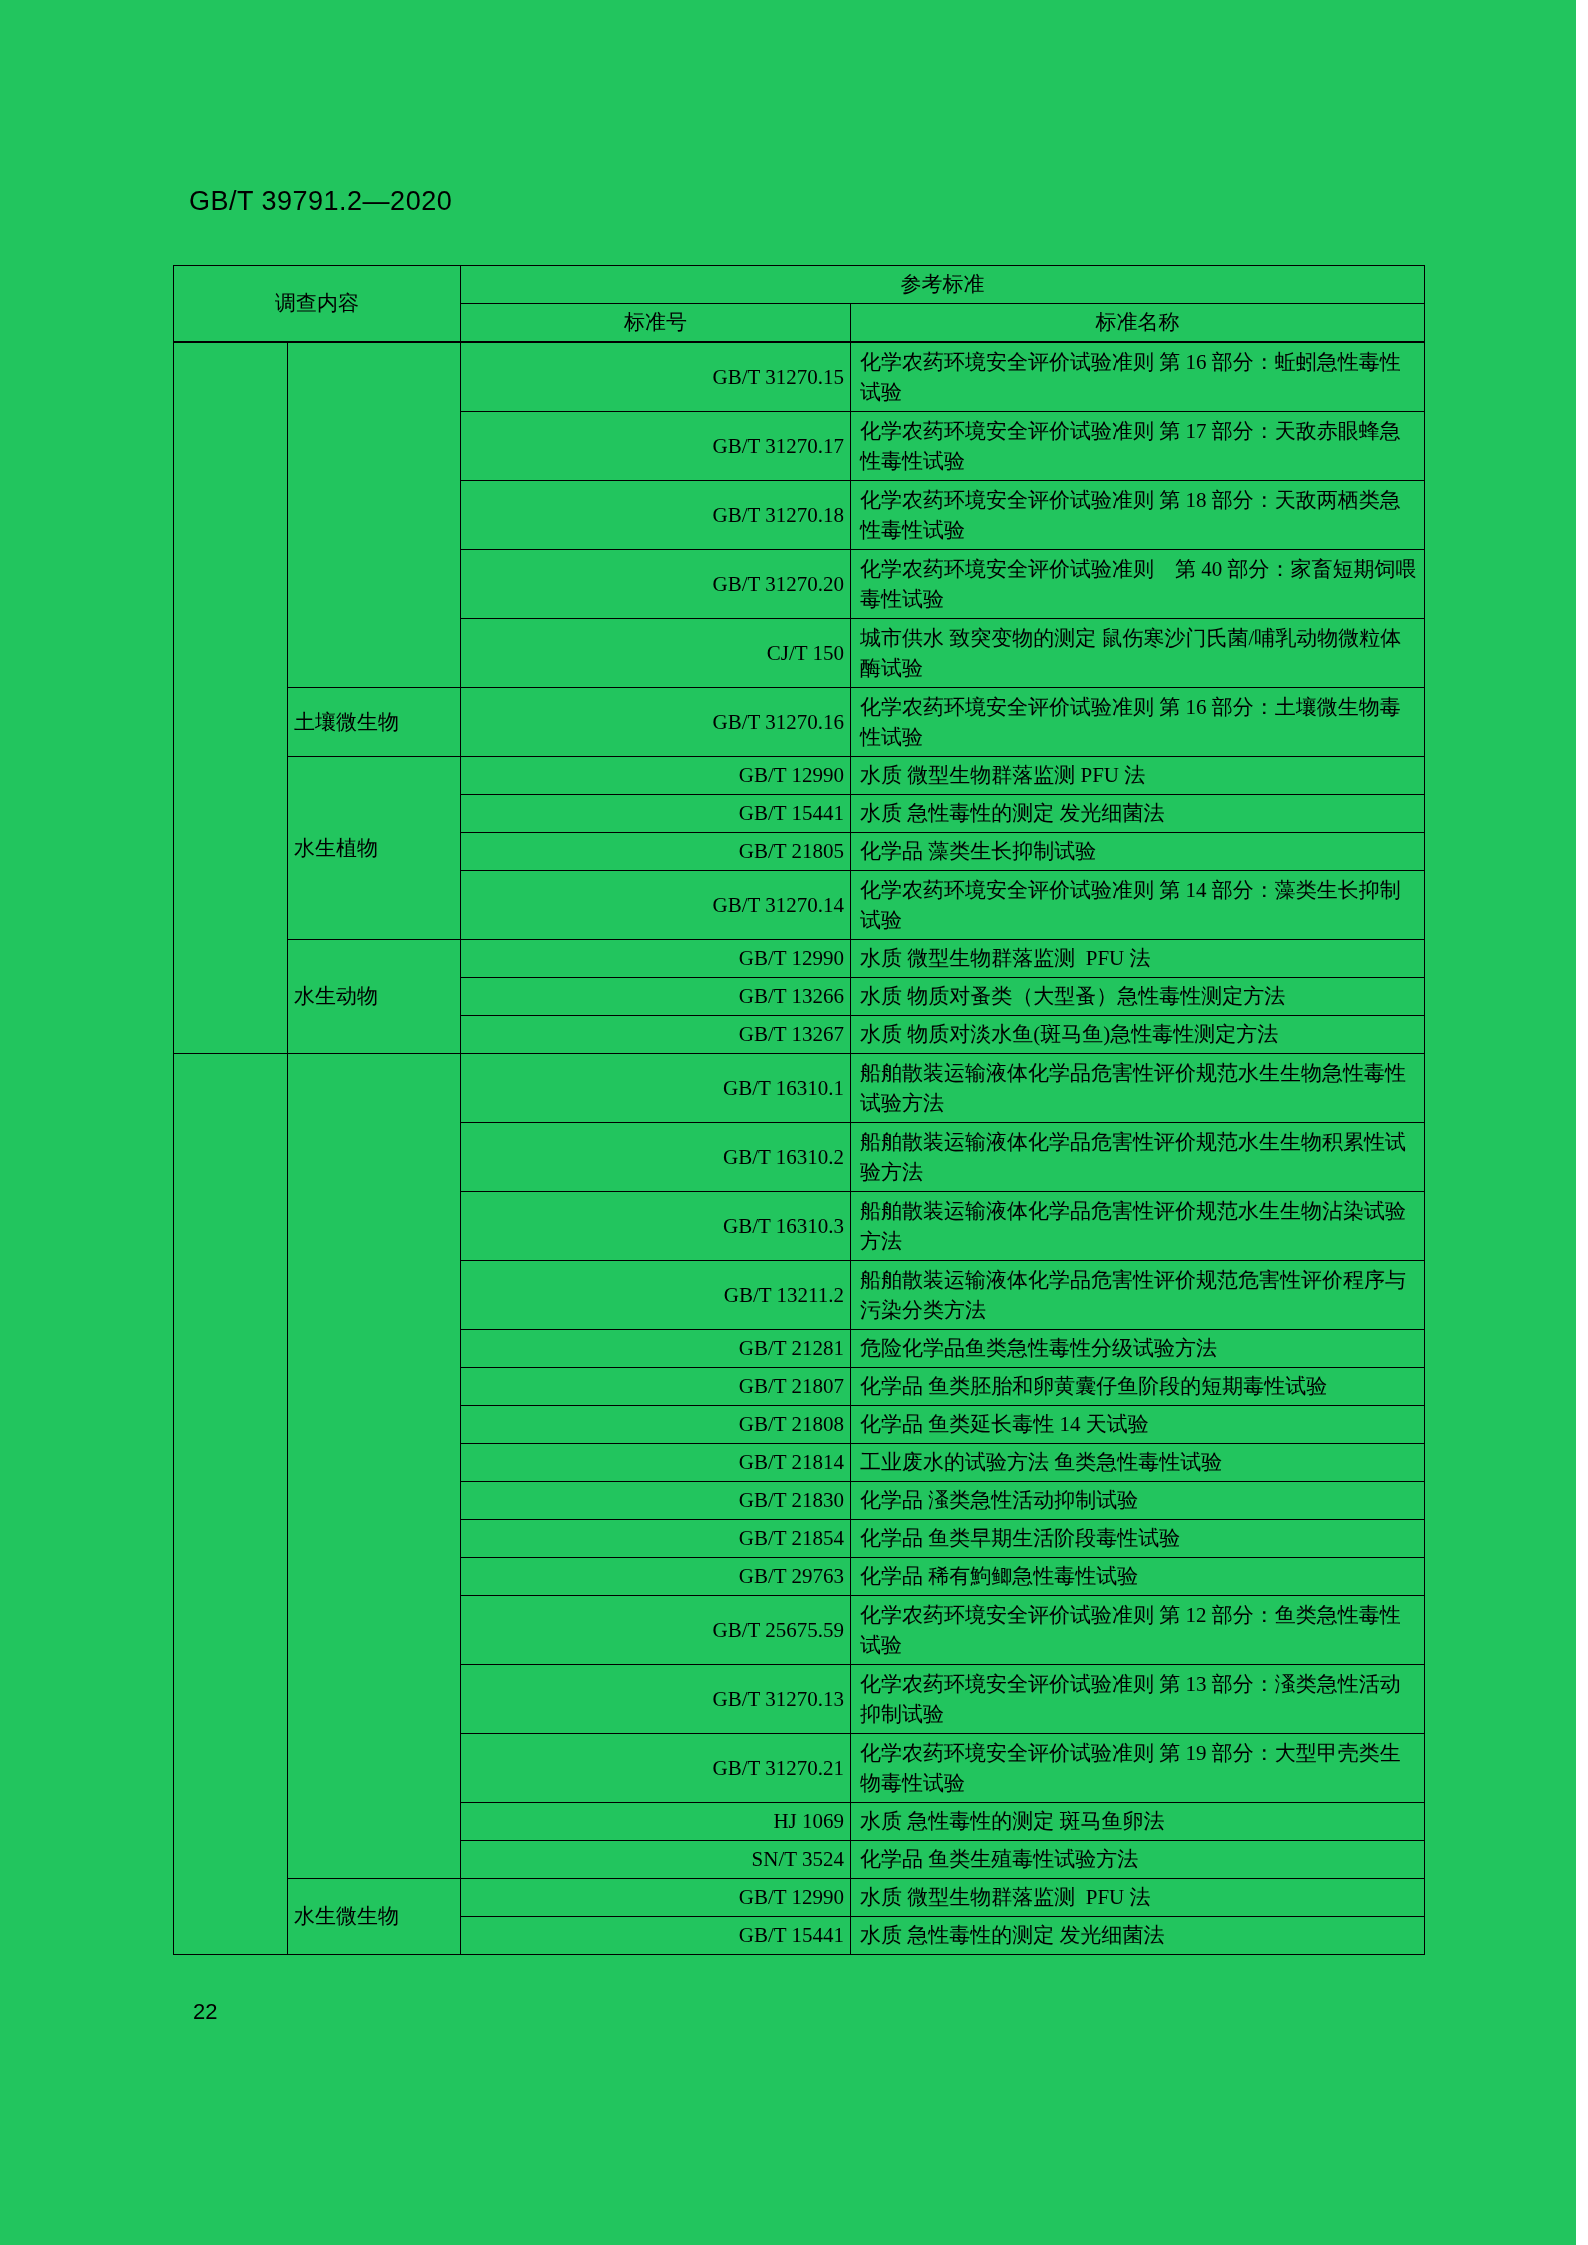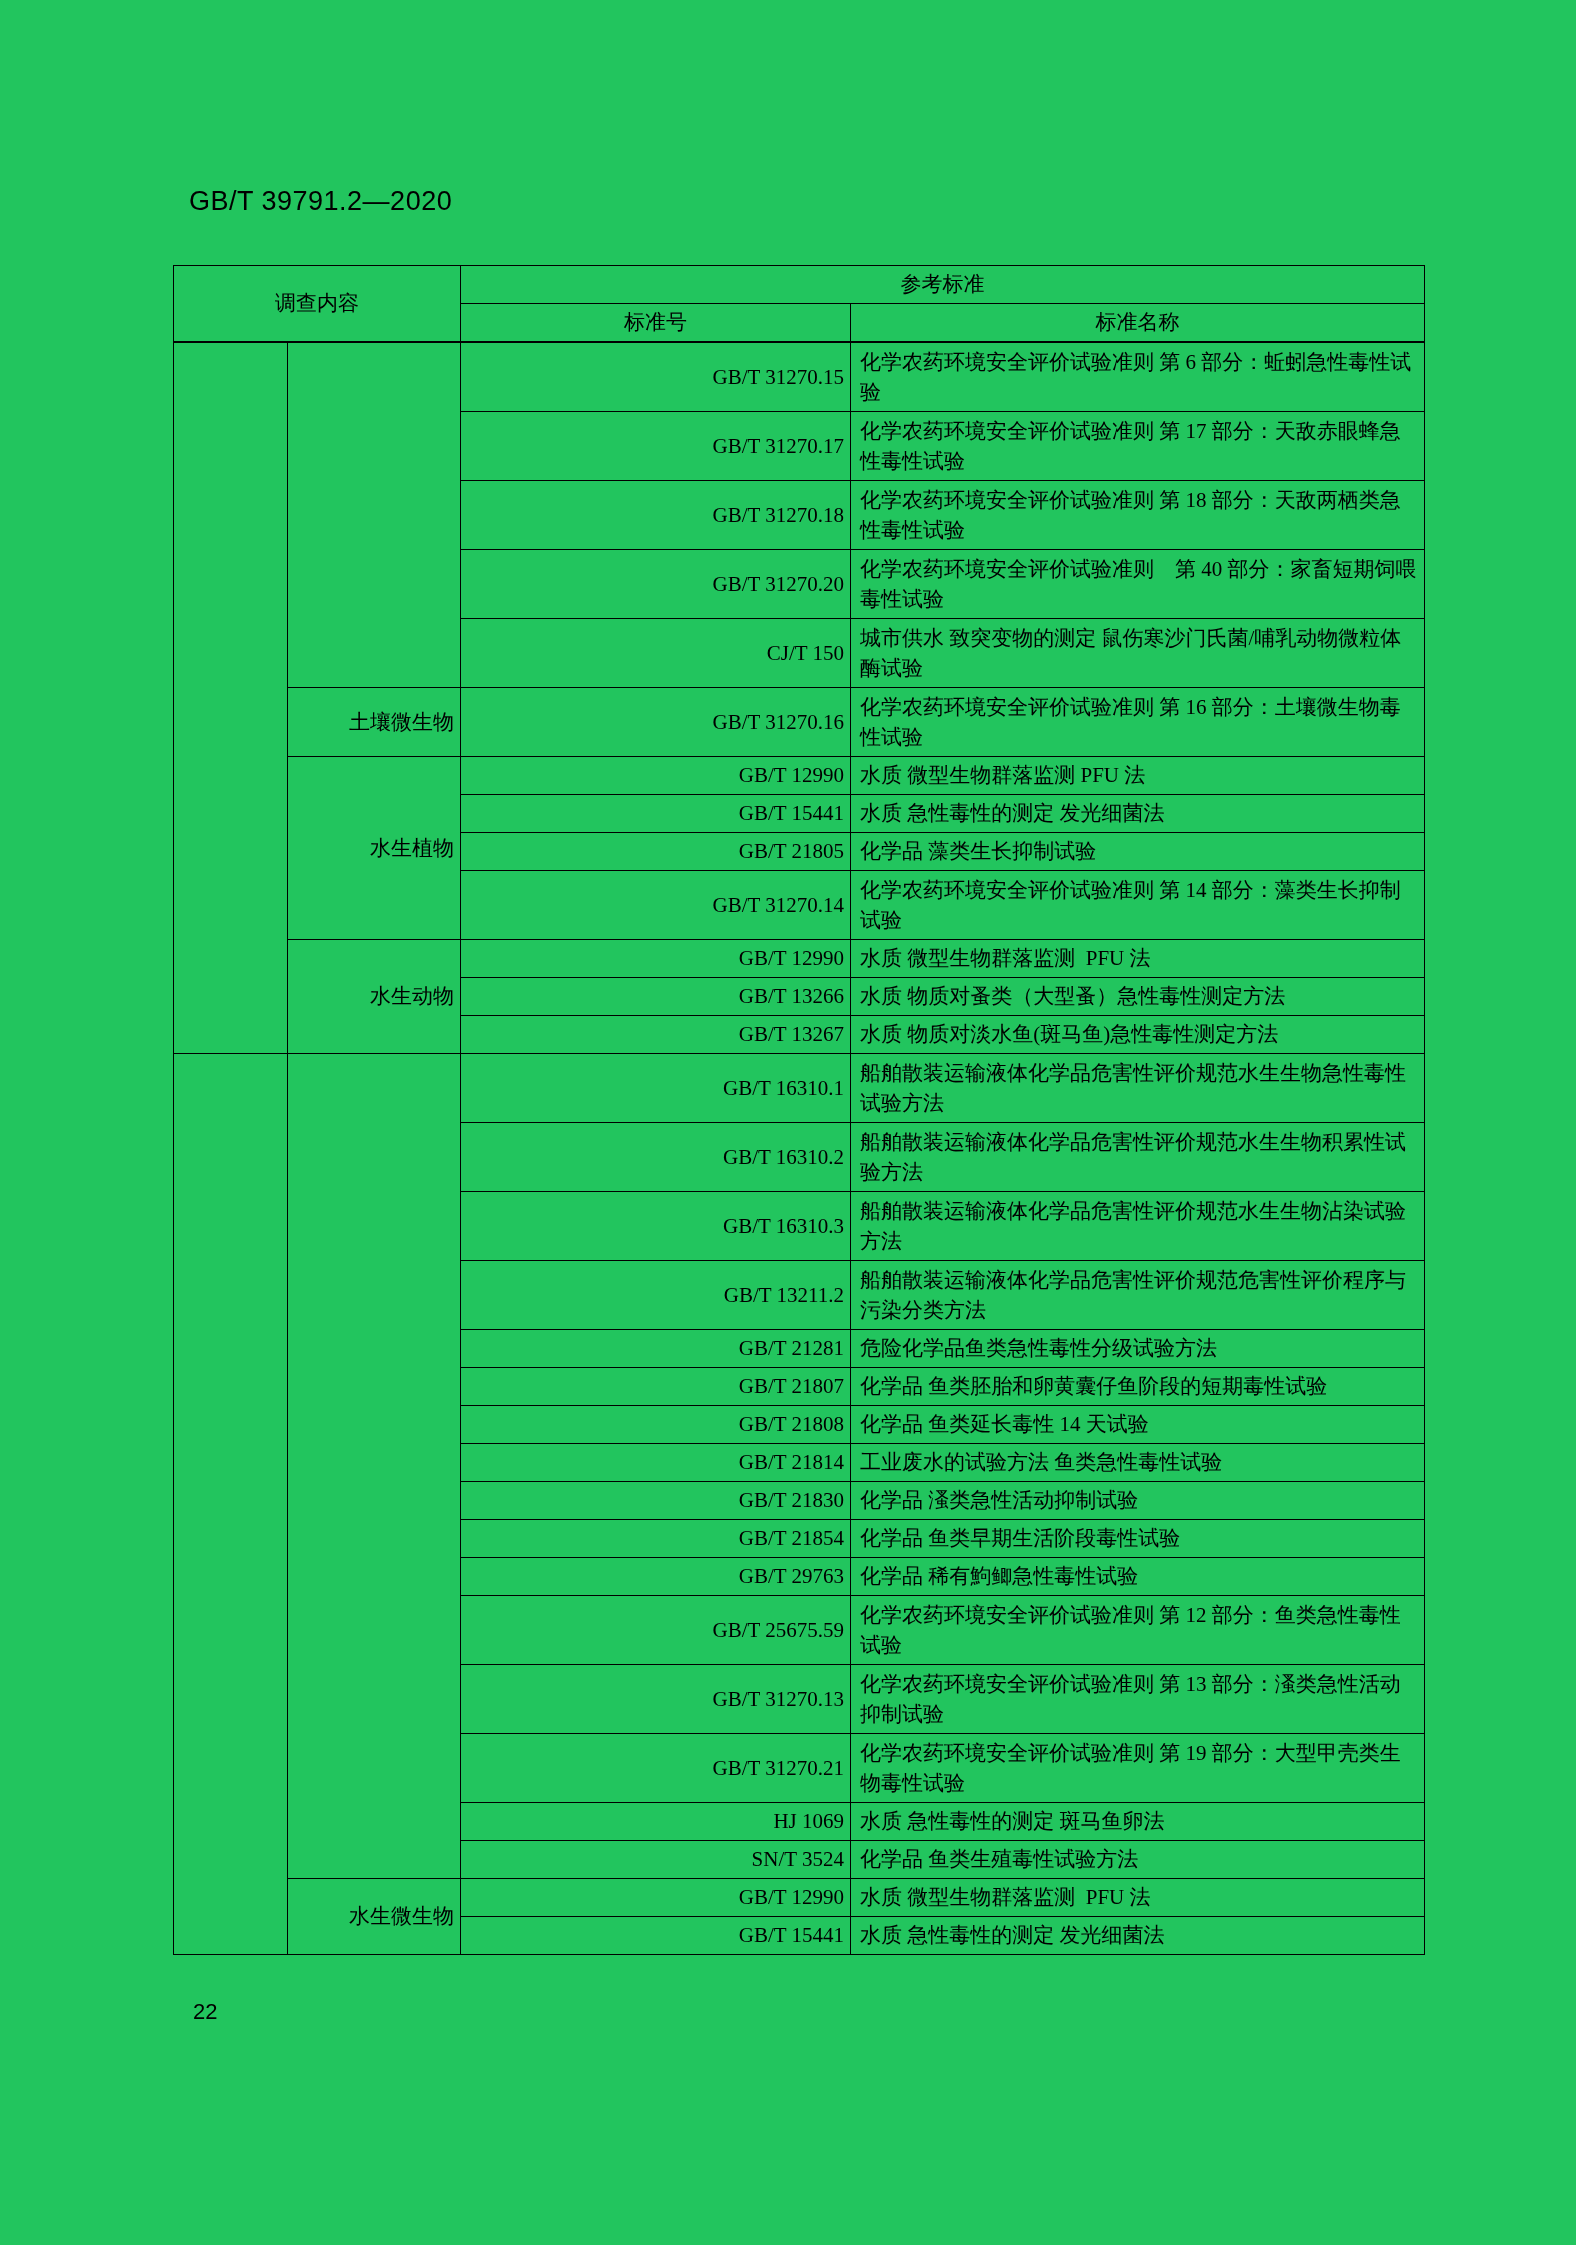--- a/index.html
+++ b/index.html
@@ -32,21 +32,21 @@
     vertical-align:middle;
   }
   .std-table thead th{
     text-align:center;
     height:35px;
     padding:1px 4px;
   }
   .std-table thead tr:last-child th{border-bottom:2px solid #000;}
   th.survey-head{border-bottom:2px solid #000;}
   td.group-cell{padding:0;}
-  td.cat-cell{text-align:right;}
+  td.cat-cell{text-align:left;}
   td.no-cell{text-align:right;}
   td.name-cell{text-align:left;padding-left:9px;white-space:pre-wrap;}
   tr.tall td.no-cell,tr.tall td.name-cell{height:62px;}
   tr.short td.no-cell,tr.short td.name-cell{height:31px;}
   .page-number{
     position:absolute;left:193px;top:1999px;
     font-size:22px;
     font-family:Liberation Sans, sans-serif;
   }
 </style>
@@ -72,21 +72,21 @@
       <tr>
         <th>标准号</th>
         <th>标准名称</th>
       </tr>
     </thead>
     <tbody id="std-table-body">
         <tr class="tall">
           <td class="group-cell" rowspan="13"></td>
           <td class="cat-cell" rowspan="5"></td>
           <td class="no-cell">GB/T 31270.15</td>
-          <td class="name-cell">化学农药环境安全评价试验准则 第 6 部分：蚯蚓急性毒性试验</td>
+          <td class="name-cell">化学农药环境安全评价试验准则 第 16 部分：蚯蚓急性毒性试验</td>
         </tr>
         <tr class="tall">
           <td class="no-cell">GB/T 31270.17</td>
           <td class="name-cell">化学农药环境安全评价试验准则 第 17 部分：天敌赤眼蜂急性毒性试验</td>
         </tr>
         <tr class="tall">
           <td class="no-cell">GB/T 31270.18</td>
           <td class="name-cell">化学农药环境安全评价试验准则 第 18 部分：天敌两栖类急性毒性试验</td>
         </tr>
         <tr class="tall">

